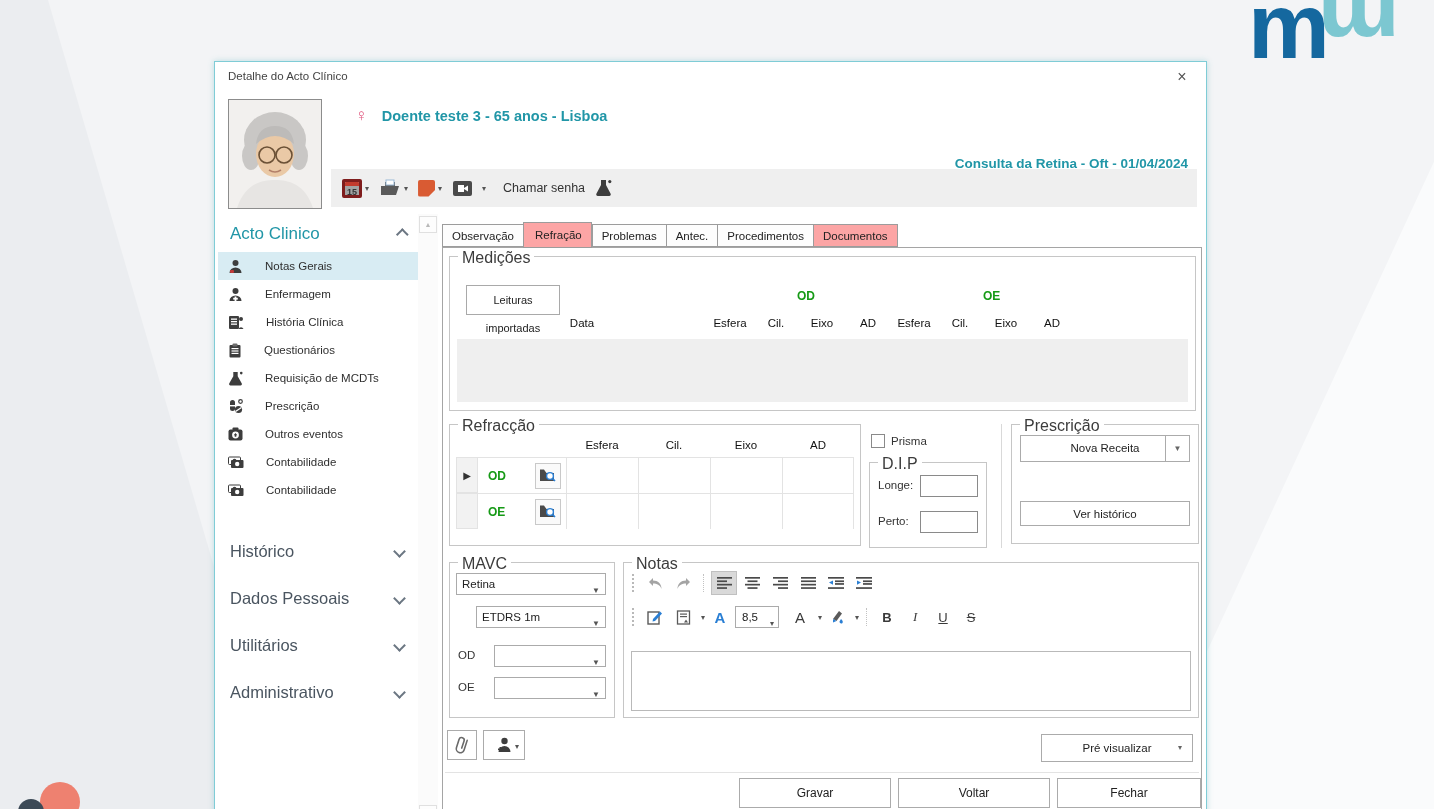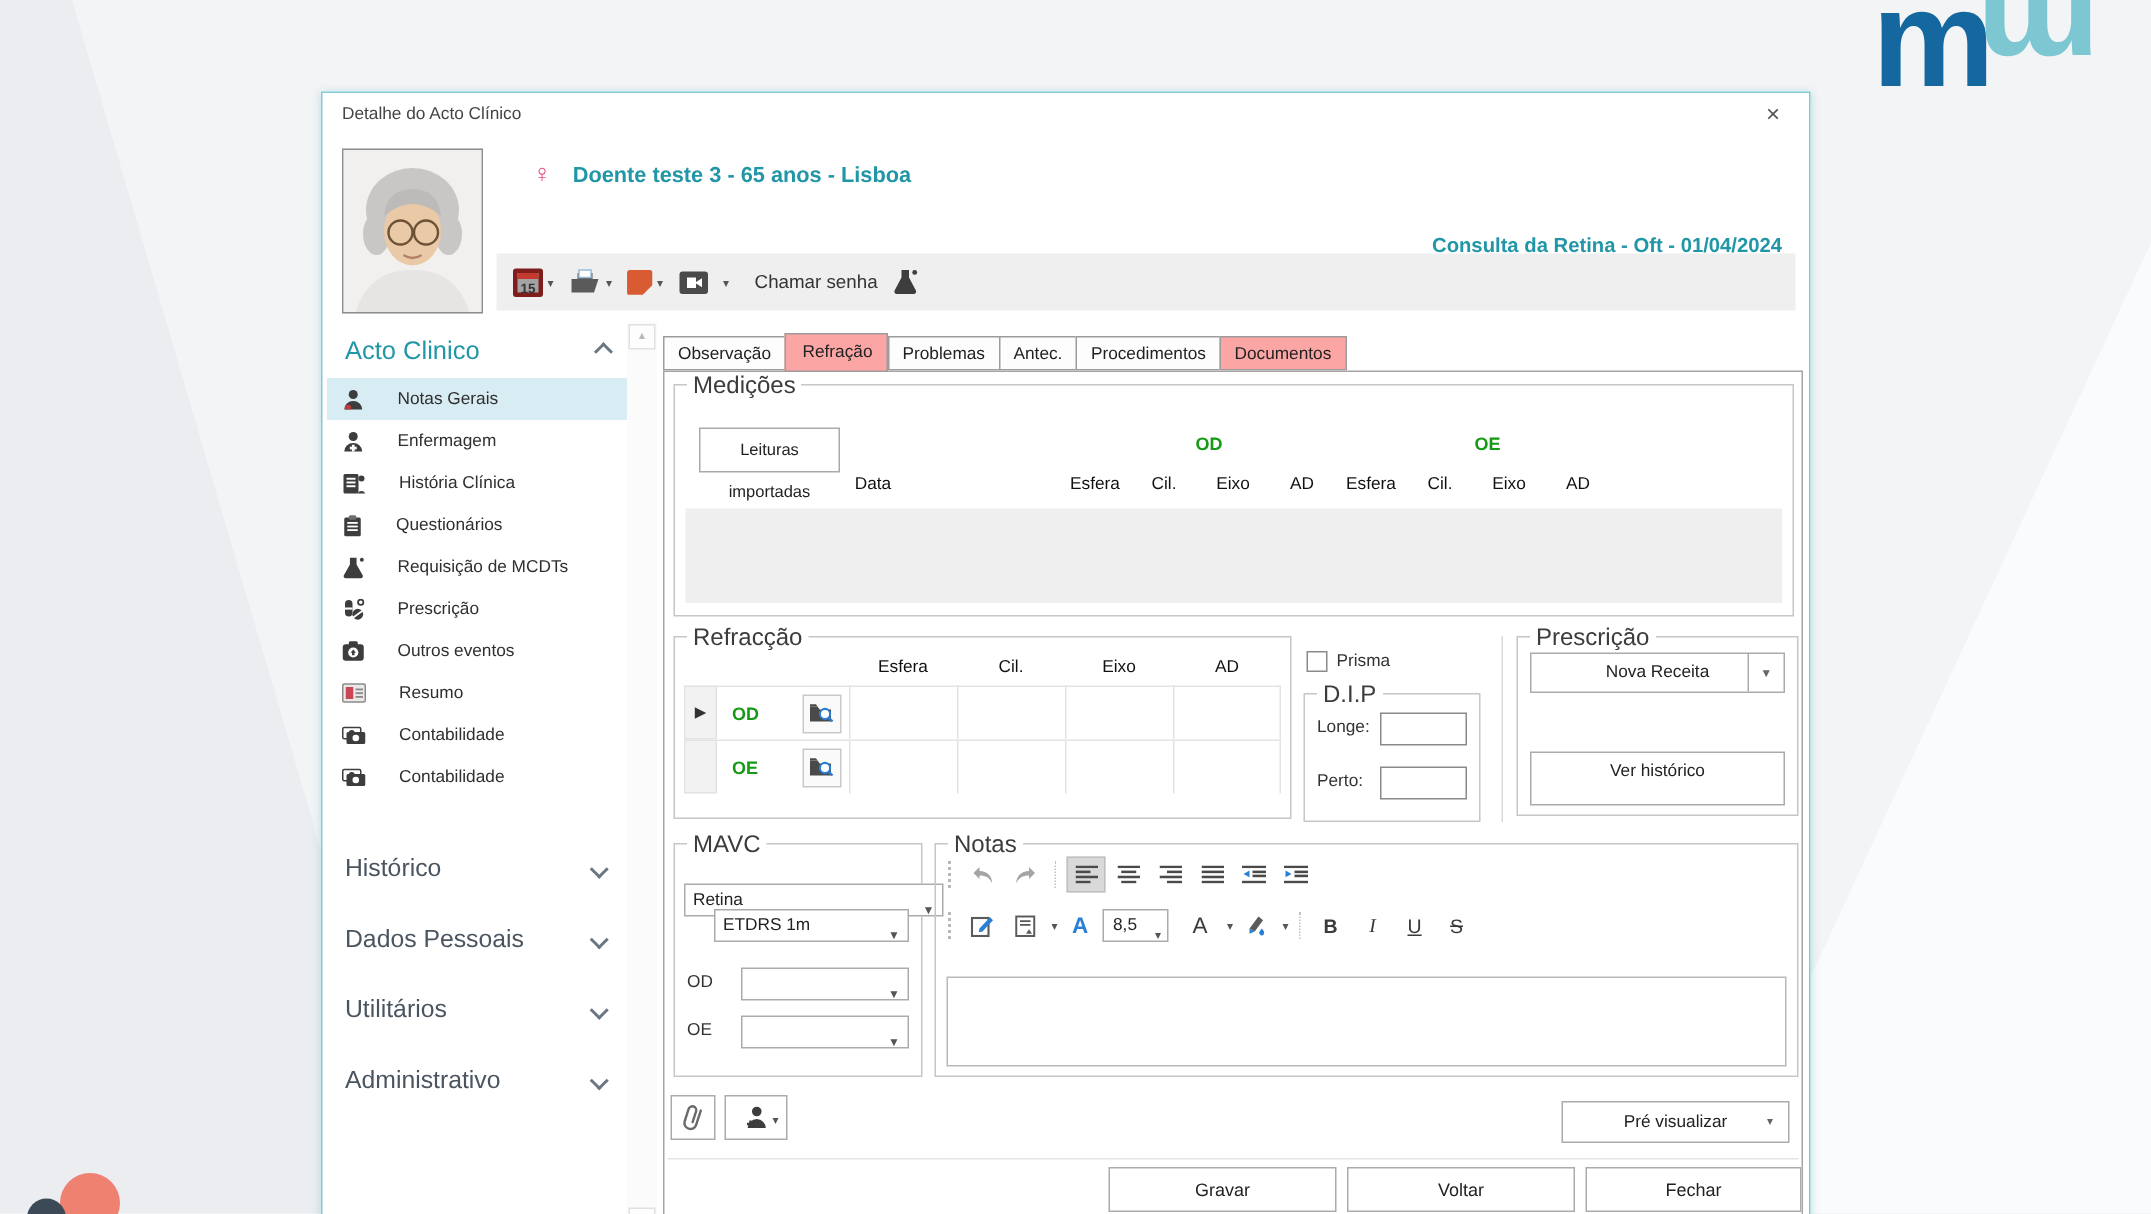--- a/index.html
+++ b/index.html
@@ -265,30 +265,20 @@
       <span>Prescrição</span>
     </div>
     <div class="sb-item">
       <svg width="15" height="14" viewBox="0 0 15 14">
         <rect x="0.5" y="2.5" width="14" height="11" rx="2" fill="#3d3d3d"></rect>
         <rect x="4.5" y="0.5" width="6" height="3" rx="1" fill="#3d3d3d"></rect>
         <circle cx="7.5" cy="8" r="3.4" fill="#fff"></circle>
         <path d="M7.5,6 l1.8,2.2 h-1 v1.6 h-1.6 v-1.6 h-1 z" fill="#3d3d3d"></path>
       </svg>
       <span>Outros eventos</span>
-    </div>
-    <div class="sb-item">
-      <svg width="16" height="14" viewBox="0 0 16 14">
-        <rect x="0.5" y="1" width="15" height="12" rx="1" fill="#e9e9e9" stroke="#8a8a8a"></rect>
-        <rect x="2.5" y="3" width="5" height="8" fill="#cc4455"></rect>
-        <rect x="9" y="4" width="5" height="1.2" fill="#8a8a8a"></rect>
-        <rect x="9" y="6.5" width="5" height="1.2" fill="#8a8a8a"></rect>
-        <rect x="9" y="9" width="5" height="1.2" fill="#8a8a8a"></rect>
-      </svg>
-      <span>Resumo</span>
     </div>
     <div class="sb-item">
       <svg width="16" height="13" viewBox="0 0 16 13">
         <rect x="0.5" y="1" width="12" height="7.5" rx="1" fill="#fff" stroke="#3d3d3d"></rect>
         <circle cx="6.5" cy="4.7" r="2" fill="#3d3d3d"></circle>
         <rect x="3" y="4" width="12.5" height="8" rx="1" fill="#3d3d3d"></rect>
         <circle cx="9.2" cy="8" r="2.2" fill="#fff"></circle>
       </svg>
       <span>Contabilidade</span>
     </div>
@@ -423,26 +413,26 @@
       </div>
 
       <div class="abs" style="left:558px; top:176px; width:1px; height:124px; background:#d9d9d9;"></div>
 
       <div class="gb" style="left:568px; top:176px; width:188px; height:120px;">
         <span class="gb-lg">Prescrição</span>
         <div class="btn" style="left:8px; top:10px; width:170px; height:27px; line-height:25px;">
           <span>Nova Receita</span>
           <span class="split-caret">▼</span>
         </div>
-        <div class="btn" style="left:8px; top:76px; width:170px; height:36px; line-height:25px;">Ver histórico</div>
+        <div class="btn" style="left:8px; top:76px; width:170px; height:25px; line-height:25px;">Ver histórico</div>
       </div>
 
       <div class="gb" style="left:6px; top:314px; width:166px; height:156px;">
         <span class="gb-lg">MAVC</span>
-        <div class="combo" style="left:6px; top:26px; width:173px;">
+        <div class="combo" style="left:6px; top:10px; width:150px;">
           <span>Retina</span>
           <span class="caret">▼</span>
         </div>
         <div class="combo" style="left:26px; top:43px; width:130px;">
           <span>ETDRS 1m</span>
           <span class="caret">▼</span>
         </div>
         <span class="lbl" style="left:8px; top:86px;">OD</span>
         <div class="combo" style="left:44px; top:82px; width:112px;">
           <span></span>

